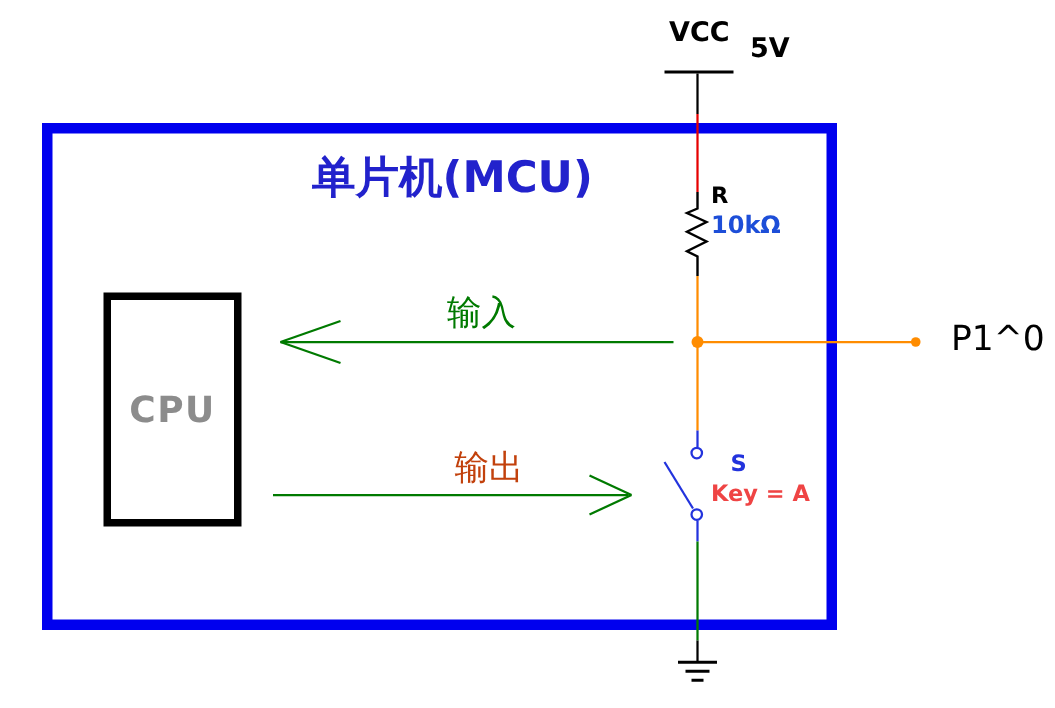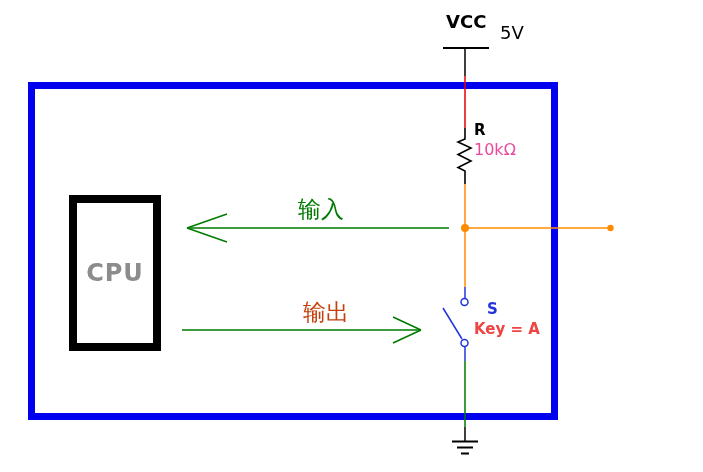--- a/index.html
+++ b/index.html
@@ -25,21 +25,21 @@
     box-sizing: border-box;
     background: transparent;
     z-index: 1;
   }
   .cpu-box {
     position: absolute;
     left: 69px;
     top: 195px;
     width: 92px;
     height: 156px;
-    border: 8px solid #000000;
+    border: 5px solid #000000;
     box-sizing: border-box;
     z-index: 2;
     display: flex;
     align-items: center;
     justify-content: center;
   }
   .cpu-label {
     color: #8c8c8c;
     font-weight: bold;
     font-size: 24px;
@@ -68,36 +68,36 @@
     left: 446px;
     top: 12px;
     font-size: 18px;
     font-weight: bold;
     color: #000000;
   }
   .voltage-label {
     left: 500px;
     top: 23px;
     font-size: 18px;
-    font-weight: normal;
+    font-weight: bold;
     color: #000000;
   }
   .resistor-name {
     left: 474px;
     top: 122px;
     font-size: 15px;
     font-weight: bold;
     color: #000000;
   }
   .resistor-value {
     left: 474px;
     top: 141px;
     font-size: 16px;
-    font-weight: normal;
-    color: #ec4899;
+    font-weight: bold;
+    color: #1d4ed8;
   }
   .input-label {
     left: 298px;
     top: 197px;
     font-size: 23px;
     color: #007a00;
   }
   .output-label {
     left: 303px;
     top: 300px;
@@ -176,22 +176,24 @@
       <line x1="187" y1="228" x2="227" y2="242" stroke="#007a00" stroke-width="1.5"></line>
     </g>
 
     <g>
       <line x1="182" y1="330" x2="419" y2="330" stroke="#007a00" stroke-width="1.5"></line>
       <line x1="421" y1="330" x2="393" y2="317" stroke="#007a00" stroke-width="1.5"></line>
       <line x1="421" y1="330" x2="393" y2="343" stroke="#007a00" stroke-width="1.5"></line>
     </g>
   </svg>
 
+  <div class="lbl mcu-title">单片机(MCU)</div>
   <div class="lbl vcc-label">VCC</div>
   <div class="lbl voltage-label">5V</div>
   <div class="lbl resistor-name">R</div>
   <div class="lbl resistor-value">10kΩ</div>
   <div class="lbl input-label">输入</div>
   <div class="lbl output-label">输出</div>
   <div class="lbl switch-name">S</div>
   <div class="lbl switch-key">Key = A</div>
+  <div class="lbl pin-label">P1^0</div>
 
 </div>
 
 </body></html>

